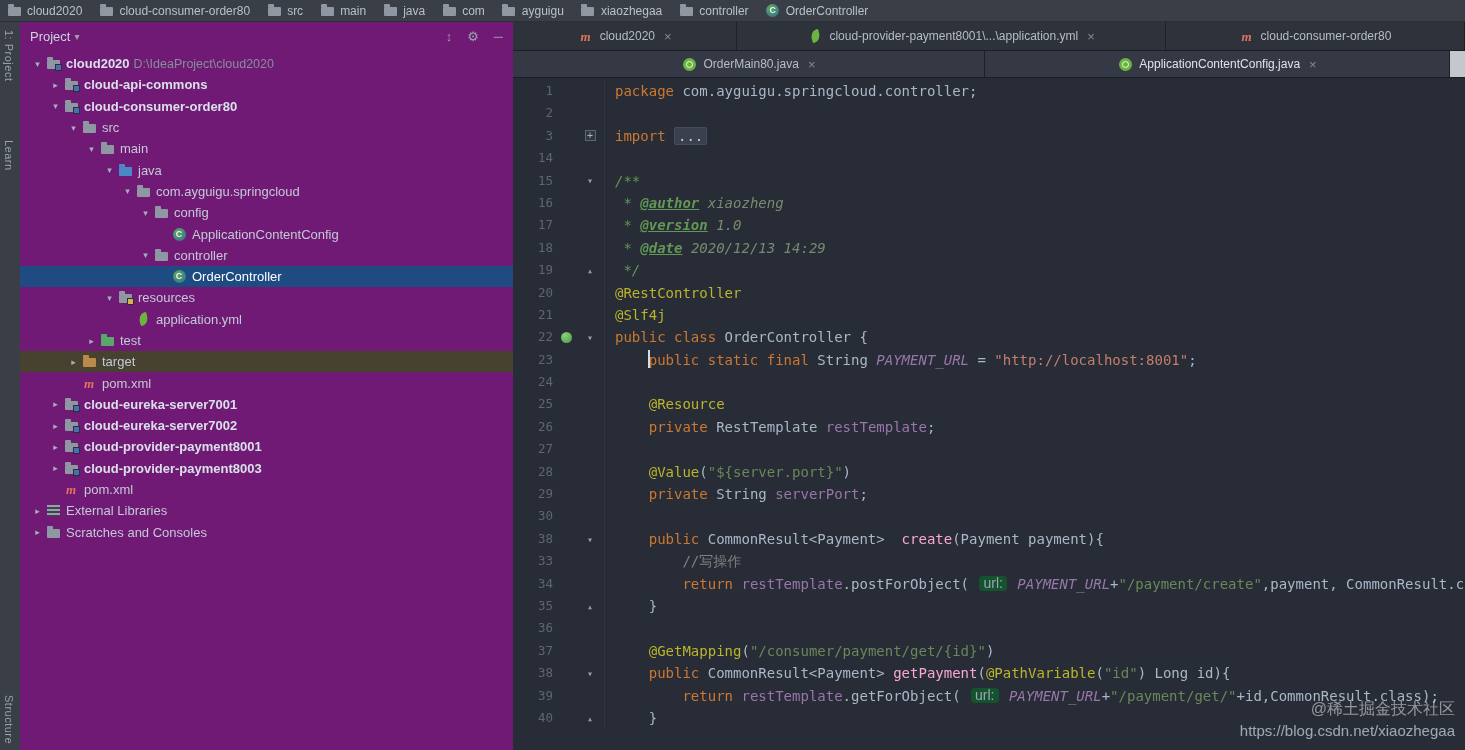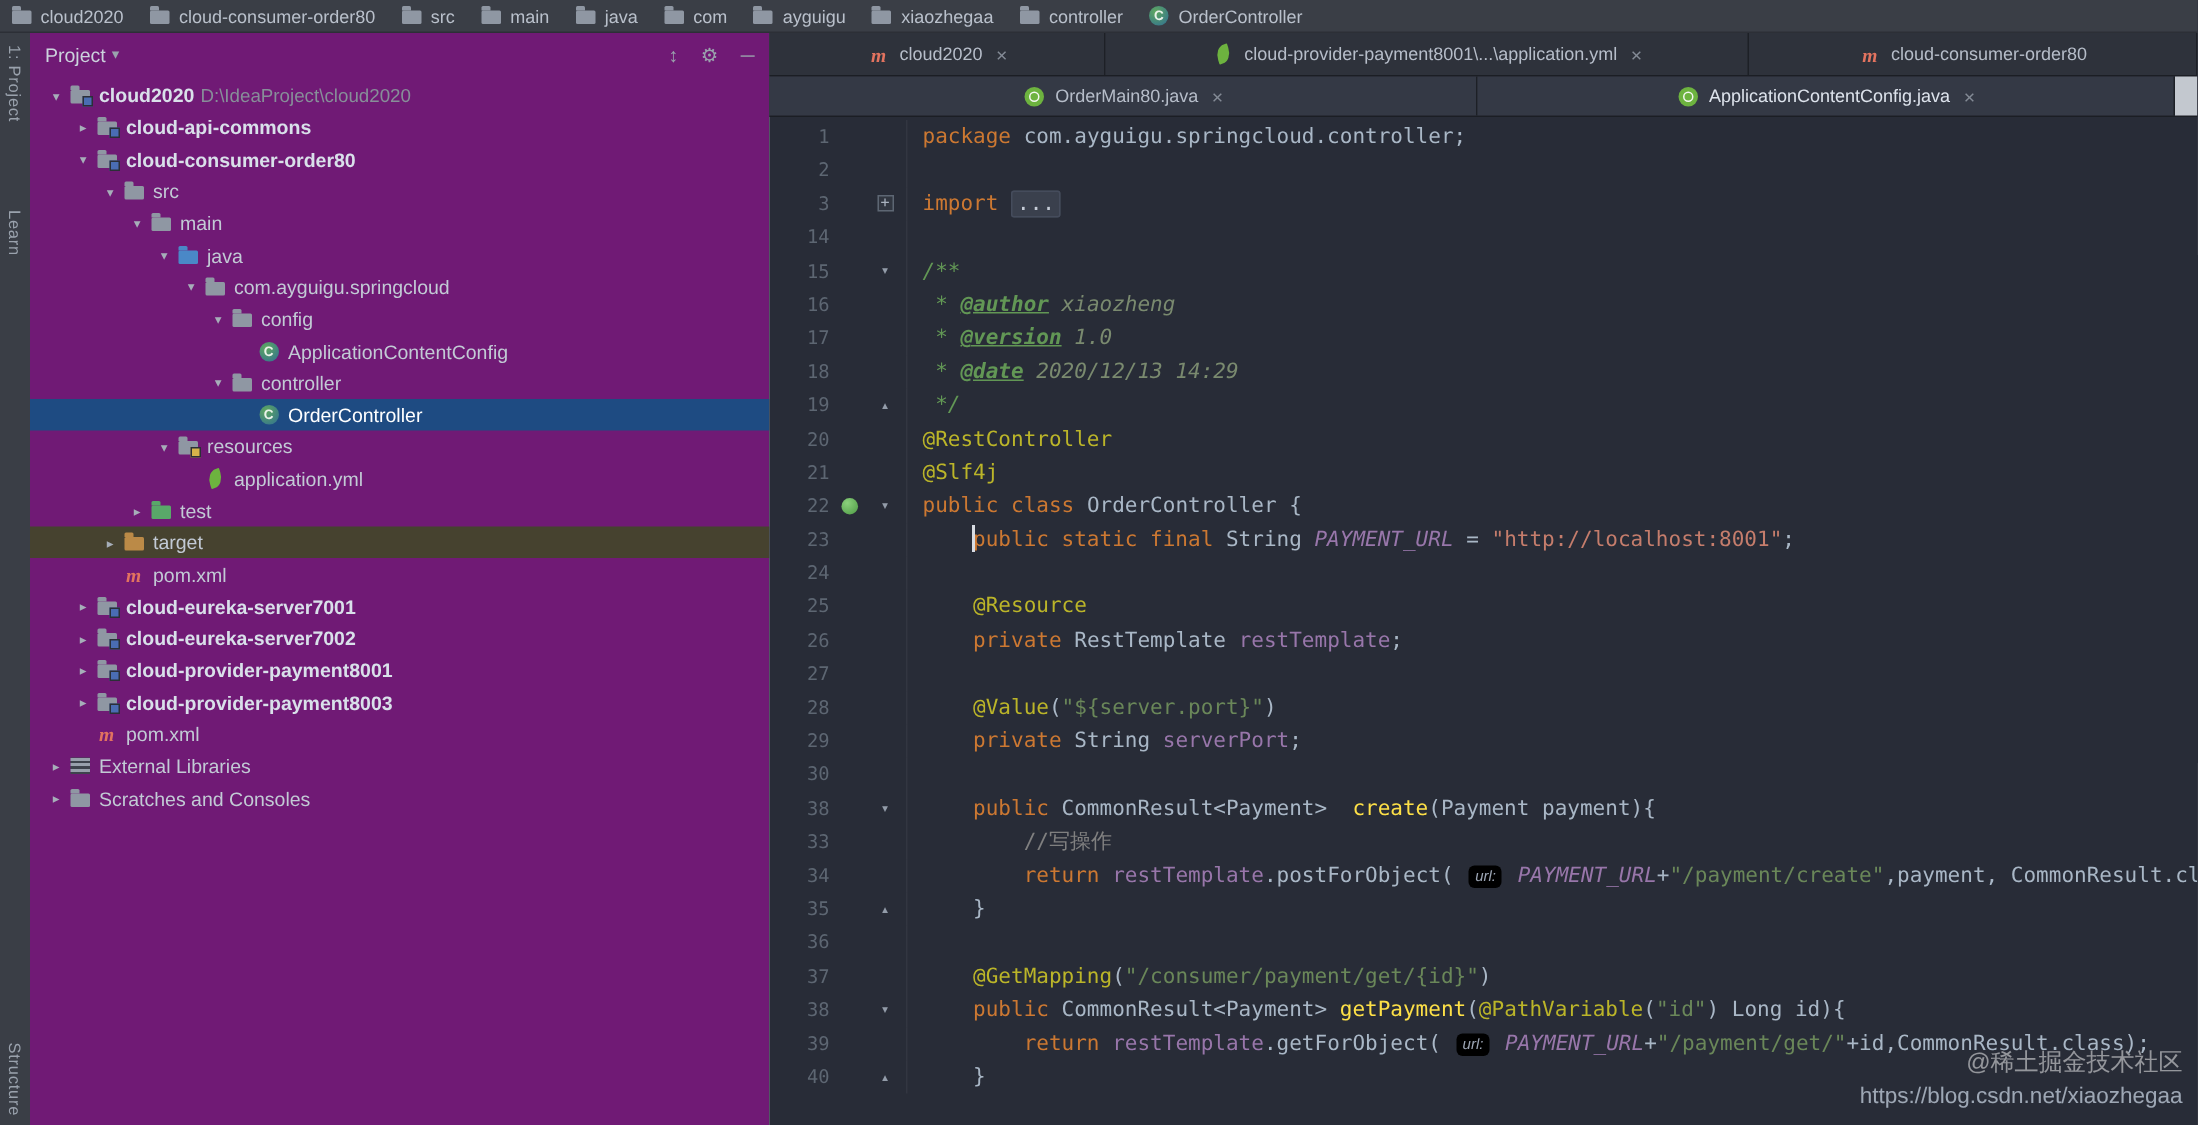--- a/index.html
+++ b/index.html
@@ -88,24 +88,24 @@
   .tk-def{color:#a9b7c6;}
   .tk-str{color:#6a8759;}
   .tk-strp{color:#c57d6c;}
   .tk-ann{color:#bbb529;}
   .tk-doc{color:#629755;font-style:italic;}
   .tk-doctag{color:#629755;font-style:italic;font-weight:bold;text-decoration:underline;}
   .tk-docval{color:#7a8a6f;font-style:italic;}
   .tk-cmt{color:#808080;}
   .tk-fld{color:#9876aa;}
   .tk-cnst{color:#9876aa;font-style:italic;}
-  .tk-mth{color:#fde047;}
+  .tk-mth{color:#f9a8d4;}
   .tk-fold{background:#3a404d;border:1px solid #454c5c;border-radius:2px;padding:0 3px;color:#c6cdd8;}
-  .tk-inlay{display:inline-block;background:#000000;color:#9da6b5;border-radius:4px;font-size:10px;
-    line-height:15px;padding:0 4px;margin:0 2px;vertical-align:1px;font-family:"Liberation Sans",sans-serif;font-style:italic;}
+  .tk-inlay{display:inline-block;background:#14532d;color:#9da6b5;border-radius:4px;font-size:14px;
+    line-height:15px;padding:0 4px;margin:0 2px;vertical-align:1px;font-family:"Liberation Sans",sans-serif;}
   #caret{position:absolute;left:135px;top:272px;width:2px;height:18px;background:#d8dce3;}
 
   
   #watermark{position:absolute;right:10px;bottom:8px;text-align:right;pointer-events:none;z-index:5;}
   .wm1{font-size:16px;color:rgba(255,255,255,.5);line-height:22px;}
   .wm2{font-size:15px;color:rgba(219,230,246,.66);line-height:22px;}
 </style>
 </head>
 <body>
 

